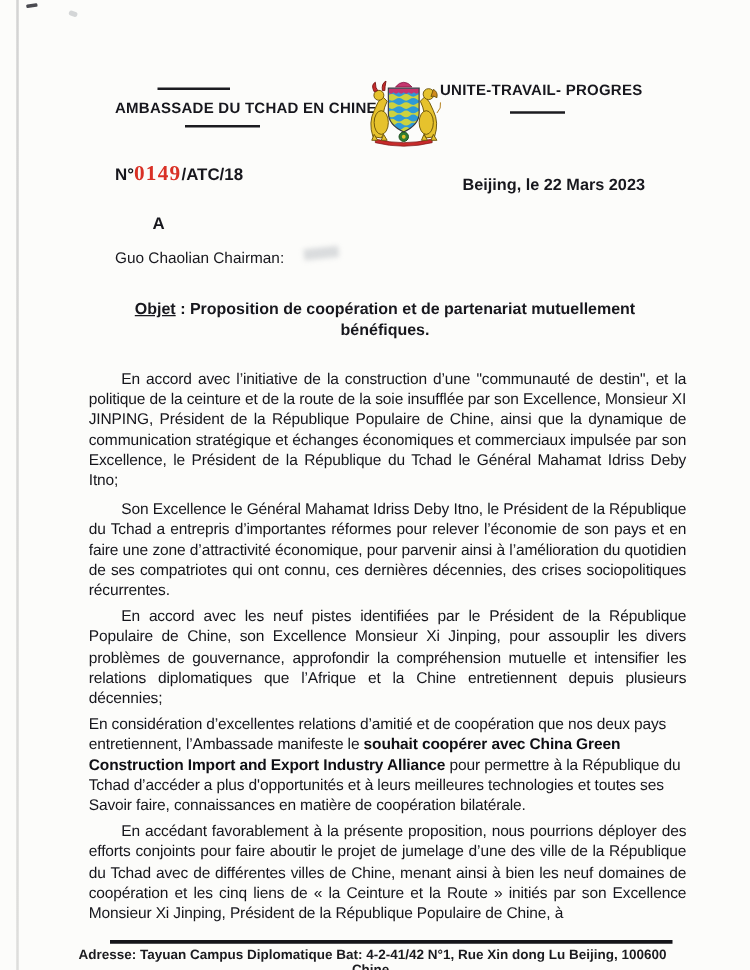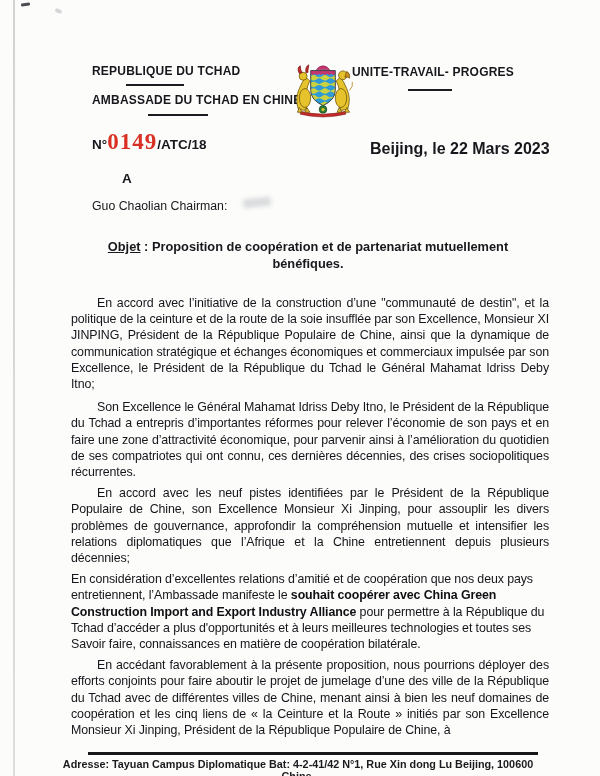--- a/index.html
+++ b/index.html
@@ -22,22 +22,22 @@
   .hdr-left .r1{width:58px;margin:6px 0 7px 34px;}
   .hdr-left .l2{font-weight:700;font-size:12px;letter-spacing:.2px;}
   .hdr-left .r2{width:60px;margin:7px 0 0 56px;}
   .motto{position:absolute;left:352px;top:65px;font-weight:700;font-size:12px;letter-spacing:.2px;}
   .motto-rule{position:absolute;left:408px;top:89px;width:44px;}
   .emblem{position:absolute;left:287px;top:61px;width:72px;height:57px;}
 
   
   .refline{position:absolute;left:92px;top:130px;display:flex;align-items:baseline;}
   .ref-prefix,.ref-suffix{font-weight:700;font-size:13.5px;}
-  .ref-number{font-family:"Liberation Serif","DejaVu Serif",serif;font-weight:700;font-size:23px;letter-spacing:1px;line-height:1;}
-  .dateline{position:absolute;left:370px;top:140px;font-weight:700;font-size:16px;}
+  .ref-number{font-family:"Liberation Serif","DejaVu Serif",serif;font-weight:700;font-size:17px;letter-spacing:1px;line-height:1;}
+  .dateline{position:absolute;left:370px;top:140px;font-weight:700;font-size:13px;}
 
   
   .addr-a{position:absolute;left:122px;top:171px;font-weight:700;font-size:13.5px;}
   .addr{position:absolute;left:92px;top:199px;font-weight:400;font-size:12.3px;line-height:15.5px;}
   .subject{position:absolute;left:92px;top:239px;width:432px;font-weight:700;font-size:12.8px;line-height:16.5px;text-align:center;}
   .subject .lbl{text-decoration:underline;}
 
   
   .bodyblock{position:absolute;left:71px;top:295px;width:478px;}
   .bodyblock p{
@@ -56,21 +56,20 @@
 </style>
 </head>
 <body>
 
 <div class="scan-edge"></div>
 <div class="scan-mark"></div>
 <div class="scan-mark2"></div>
 <div class="smudge"></div>
 
 <div class="hdr-left">
-  <div class="l1">REPUBLIQUE DU TCHAD</div>
   <div class="rule r1"></div>
   <div class="l2">AMBASSADE DU TCHAD EN CHINE</div>
   <div class="rule r2"></div>
 </div>
 
 <svg class="emblem" viewBox="0 0 76 58">
 
   <path d="M14,52 Q38,58 62,52 L62,55 Q38,61 14,55 Z" fill="#c62a2a" stroke="#7a1414" stroke-width="0.6"></path>
 
   <g stroke="#6b5408" stroke-width="0.8" fill="#e6c22d">

